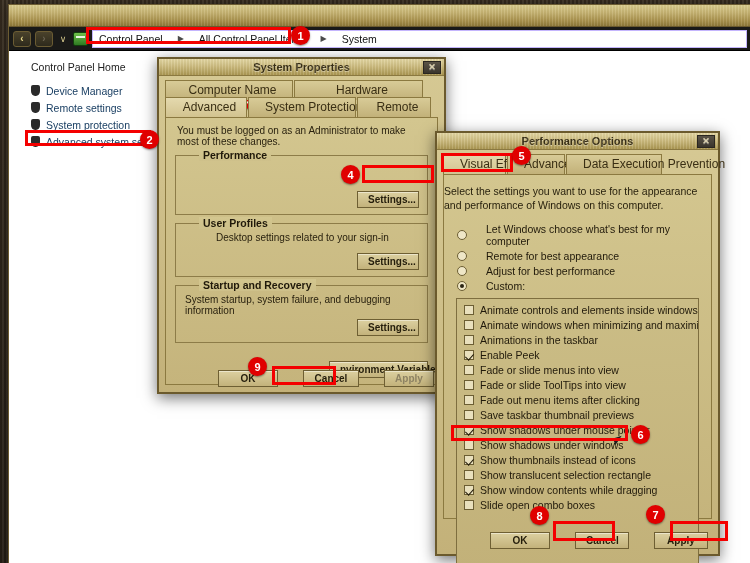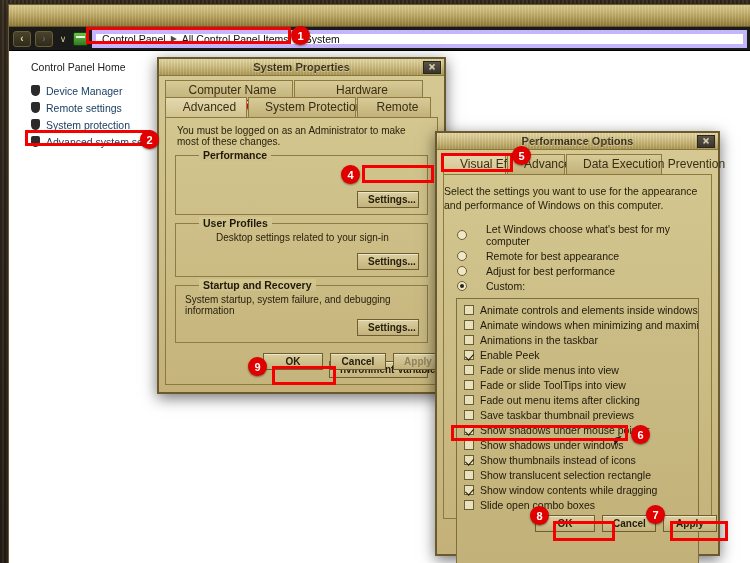--- a/index.html
+++ b/index.html
@@ -62,25 +62,25 @@
     border:1px solid #123f0c;
     position:relative;
   }
   .navicon::after{
     content:""; position:absolute; left:2px; top:3px; width:9px; height:2px;
     background:#eaf7e2;
   }
   .crumbbar{
     flex:1; height:18px;
     background:#ffffff;
-    border:4px solid #c4b5fd;
+    border:1px solid #c4b5fd;
     display:flex; align-items:center;
     padding:0 6px;
     font-size:10.5px; color:#111;
-    gap:5px;
+    gap:15px;
     overflow:hidden;
     white-space:nowrap;
   }
   .crumb-sep{ color:#4a4a4a; font-size:8px; }
 
   .exp-body{ position:absolute; left:0; right:0; top:46px; bottom:0; background:#fff; }
   .sidebar{
     position:absolute; left:0; top:0; width:165px; bottom:0;
     background:#fff;
     padding:10px 0 0 22px;
@@ -168,23 +168,23 @@
     box-shadow:inset 0 1px 0 rgba(255,255,255,.45);
     white-space:nowrap;
   }
   .btn.disabled{ color:#8e8363; }
 
   
   #sysprops{ left:157px; top:57px; width:289px; height:337px; }
   #sysprops .panel{ height:268px; }
   .note{ font-size:10px; color:#2a220f; margin:7px 10px 3px 11px; }
   .btnrow{
-    position:absolute; left:0; right:0; bottom:22px;
-    display:flex; justify-content:flex-end; gap:7px;
-    padding-right:1px;
+    position:absolute; left:0; right:0; bottom:5px;
+    display:flex; justify-content:flex-end; gap:25px;
+    padding-right:10px;
   }
 
   
   #perfopts{ left:435px; top:131px; width:285px; height:425px; }
   #perfopts .panel{ height:345px; }
   .pdesc{ font-size:10.5px; color:#241d0a; margin:9px 12px 0 0; line-height:1.35; }
   .radio-row{ display:flex; align-items:center; gap:19px; margin:3px 0 0 13px; font-size:10.5px; color:#20190a;}
   .radio{
     width:10px;height:10px;border-radius:50%;
     border:1px solid #6c5e33; background:#efe7c7;

